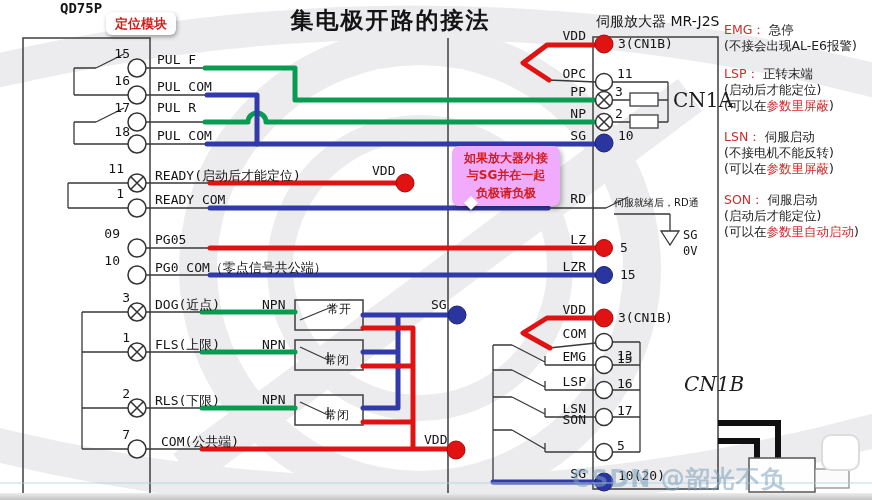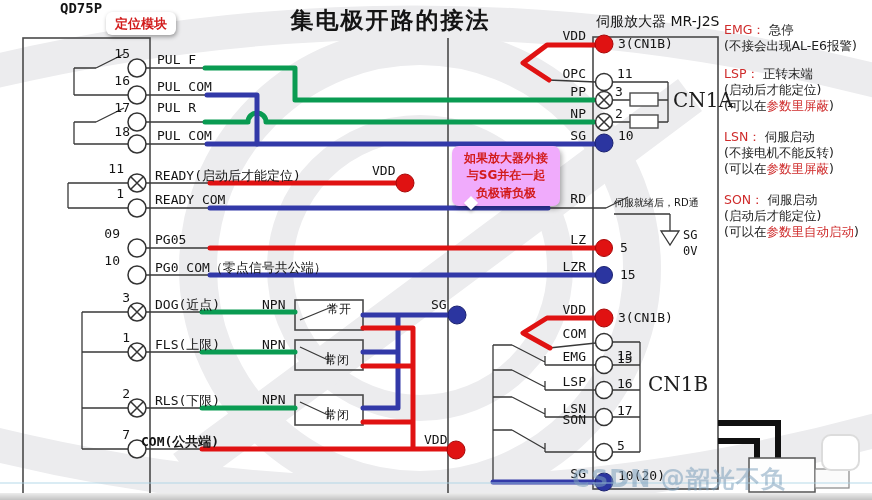--- a/index.html
+++ b/index.html
@@ -180,21 +180,21 @@
   <div class="txt mono" style="left:157px;top:79px;">PUL COM</div>
   <div class="txt mono" style="left:157px;top:100px;">PUL R</div>
   <div class="txt mono" style="left:157px;top:128px;">PUL COM</div>
   <div class="txt mono" style="left:155px;top:167px;">READY(启动后才能定位)</div>
   <div class="txt mono" style="left:155px;top:192px;">READY COM</div>
   <div class="txt mono" style="left:155px;top:232px;">PG05</div>
   <div class="txt mono" style="left:155px;top:259px;">PG0 COM（零点信号共公端）</div>
   <div class="txt mono" style="left:155px;top:296px;">DOG(近点)</div>
   <div class="txt mono" style="left:155px;top:336px;">FLS(上限)</div>
   <div class="txt mono" style="left:155px;top:392px;">RLS(下限)</div>
-  <div class="txt mono" style="left:141px;top:433px;font-weight:bold;">COM(公共端)</div>
+  <div class="txt mono" style="left:161px;top:433px;">COM(公共端)</div>
 
   <div class="txt mono slbl" style="left:536px;top:28px;">VDD</div>
   <div class="txt mono slbl" style="left:536px;top:66px;">OPC</div>
   <div class="txt mono slbl" style="left:536px;top:84px;">PP</div>
   <div class="txt mono slbl" style="left:536px;top:106px;">NP</div>
   <div class="txt mono slbl" style="left:536px;top:128px;">SG</div>
   <div class="txt mono slbl" style="left:536px;top:191px;">RD</div>
   <div class="txt mono slbl" style="left:536px;top:232px;">LZ</div>
   <div class="txt mono slbl" style="left:536px;top:259px;">LZR</div>
   <div class="txt mono slbl" style="left:536px;top:302px;">VDD</div>
@@ -214,21 +214,21 @@
   <div class="txt mono" style="left:620px;top:267px;">15</div>
   <div class="txt mono" style="left:618px;top:310px;">3(CN1B)</div>
   <div class="txt mono" style="left:617px;top:348px;">13</div>
   <div class="txt mono" style="left:617px;top:351px;">15</div>
   <div class="txt mono" style="left:617px;top:376px;">16</div>
   <div class="txt mono" style="left:617px;top:403px;">17</div>
   <div class="txt mono" style="left:617px;top:438px;">5</div>
   <div class="txt mono" style="left:618px;top:468px;">10(20)</div>
 
   <div class="txt cn" style="left:673px;top:88px;">CN1A</div>
-  <div class="txt cn" style="left:648px;top:372px;">CN1B</div>
+  <div class="txt cn" style="left:684px;top:372px;font-style:italic;">CN1B</div>
 
   <div class="txt mono" style="left:372px;top:163px;">VDD</div>
   <div class="txt mono" style="left:431px;top:297px;">SG</div>
   <div class="txt mono" style="left:424px;top:432px;">VDD</div>
   <div class="txt mono" style="left:262px;top:297px;">NPN</div>
   <div class="txt mono" style="left:262px;top:337px;">NPN</div>
   <div class="txt mono" style="left:262px;top:392px;">NPN</div>
   <div class="txt cjk12" style="left:327px;top:301px;">常开</div>
   <div class="txt cjk12" style="left:325px;top:352px;">常闭</div>
   <div class="txt cjk12" style="left:325px;top:407px;">常闭</div>

